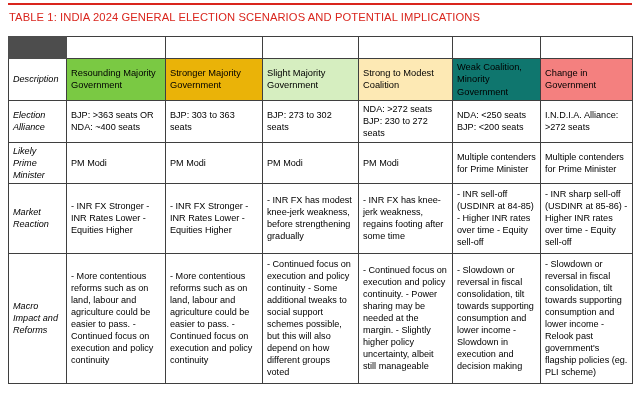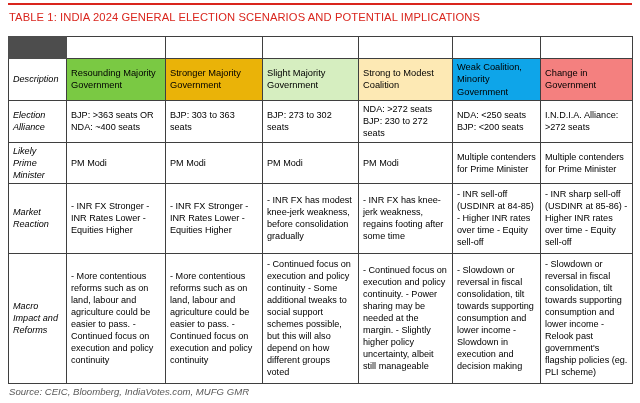--- a/index.html
+++ b/index.html
@@ -125,21 +125,21 @@
         <th>Scenario 6</th>
       </tr>
     </thead>
     <tbody>
       <tr style="height:40px">
         <td class="rowlabel">Description</td>
         <td class="desc-cell" style="background:#7ac943">Resounding Majority Government</td>
         <td class="desc-cell" style="background:#eab308">Stronger Majority Government</td>
         <td class="desc-cell" style="background:#d6eec0">Slight Majority Government</td>
         <td class="desc-cell" style="background:#fde9b4">Strong to Modest Coalition</td>
-        <td class="desc-cell" style="background:#0ea5e9">Weak Coalition, Minority Government</td>
+        <td class="desc-cell" style="background:#0f766e">Weak Coalition, Minority Government</td>
         <td class="desc-cell" style="background:#f4807f">Change in Government</td>
       </tr>
 
       <tr style="height:42px">
         <td class="rowlabel">Election Alliance</td>
         <td class="bold-cell v-mid">BJP: &gt;363 seats OR NDA: ~400 seats</td>
         <td class="v-mid">BJP: 303 to 363 seats</td>
         <td class="v-mid">BJP: 273 to 302 seats</td>
         <td class="bold-cell v-mid">NDA: &gt;272 seats BJP: 230 to 272 seats</td>
         <td class="bold-cell v-mid">NDA: &lt;250 seats BJP: &lt;200 seats</td>
@@ -153,33 +153,32 @@
         <td class="v-mid">PM Modi</td>
         <td class="v-mid">PM Modi</td>
         <td class="v-mid">Multiple contenders for Prime Minister</td>
         <td class="v-mid">Multiple contenders for Prime Minister</td>
       </tr>
 
       <tr style="height:70px">
         <td class="rowlabel">Market Reaction</td>
         <td class="v-mid">- INR FX Stronger - INR Rates Lower - Equities Higher</td>
         <td class="v-mid">- INR FX Stronger - INR Rates Lower - Equities Higher</td>
-        <td class="v-mid">- INR FX has modest knee-jerk weakness, before consolidation gradually</td>
+        <td class="v-mid">- INR FX has modest knee-jerk weakness, before strengthening gradually</td>
         <td class="v-mid">- INR FX has knee-jerk weakness, regains footing after some time</td>
         <td class="v-top">- INR sell-off (USDINR at 84-85) - Higher INR rates over time - Equity sell-off</td>
         <td class="v-top">- INR sharp sell-off (USDINR at 85-86) - Higher INR rates over time - Equity sell-off</td>
       </tr>
 
       <tr style="height:130px">
         <td class="rowlabel">Macro Impact and Reforms</td>
         <td class="v-mid">- More contentious reforms such as on land, labour and agriculture could be easier to pass. - Continued focus on execution and policy continuity</td>
         <td class="v-mid">- More contentious reforms such as on land, labour and agriculture could be easier to pass. - Continued focus on execution and policy continuity</td>
         <td class="v-top">- Continued focus on execution and policy continuity - Some additional tweaks to social support schemes possible, but this will also depend on how different groups voted</td>
         <td class="v-top">- Continued focus on execution and policy continuity. - Power sharing may be needed at the margin. - Slightly higher policy uncertainty, albeit still manageable</td>
         <td class="v-mid">- Slowdown or reversal in fiscal consolidation, tilt towards supporting consumption and lower income - Slowdown in execution and decision making</td>
         <td class="v-top">- Slowdown or reversal in fiscal consolidation, tilt towards supporting consumption and lower income - Relook past government's flagship policies (eg. PLI scheme)</td>
       </tr>
     </tbody>
   </table>
 
-  <div class="source">Source: CEIC, Bloomberg, IndiaVotes.com, MUFG GMR</div>
 
 </div>
 
 </body></html>

